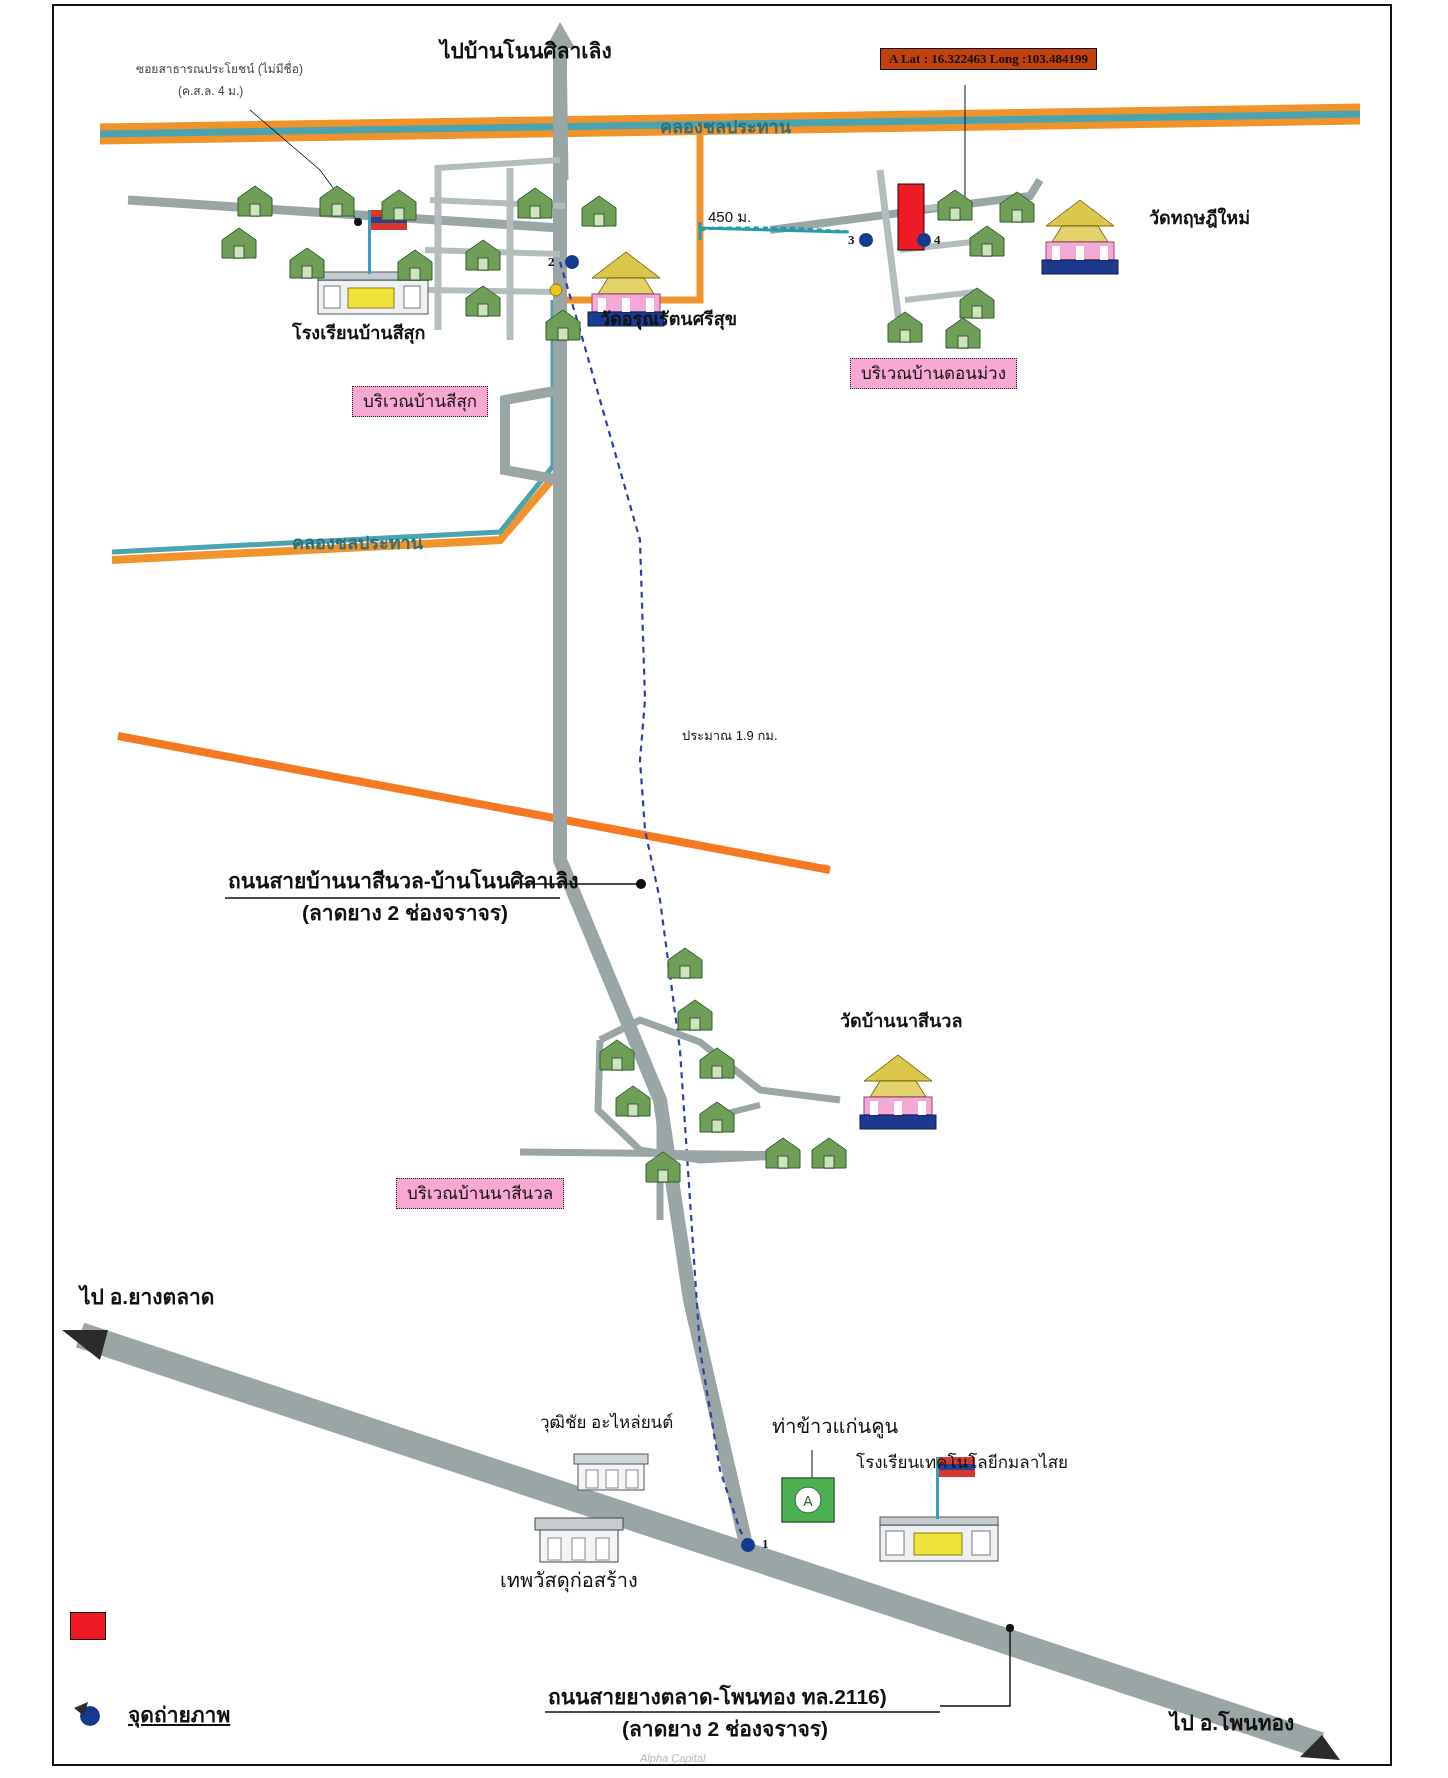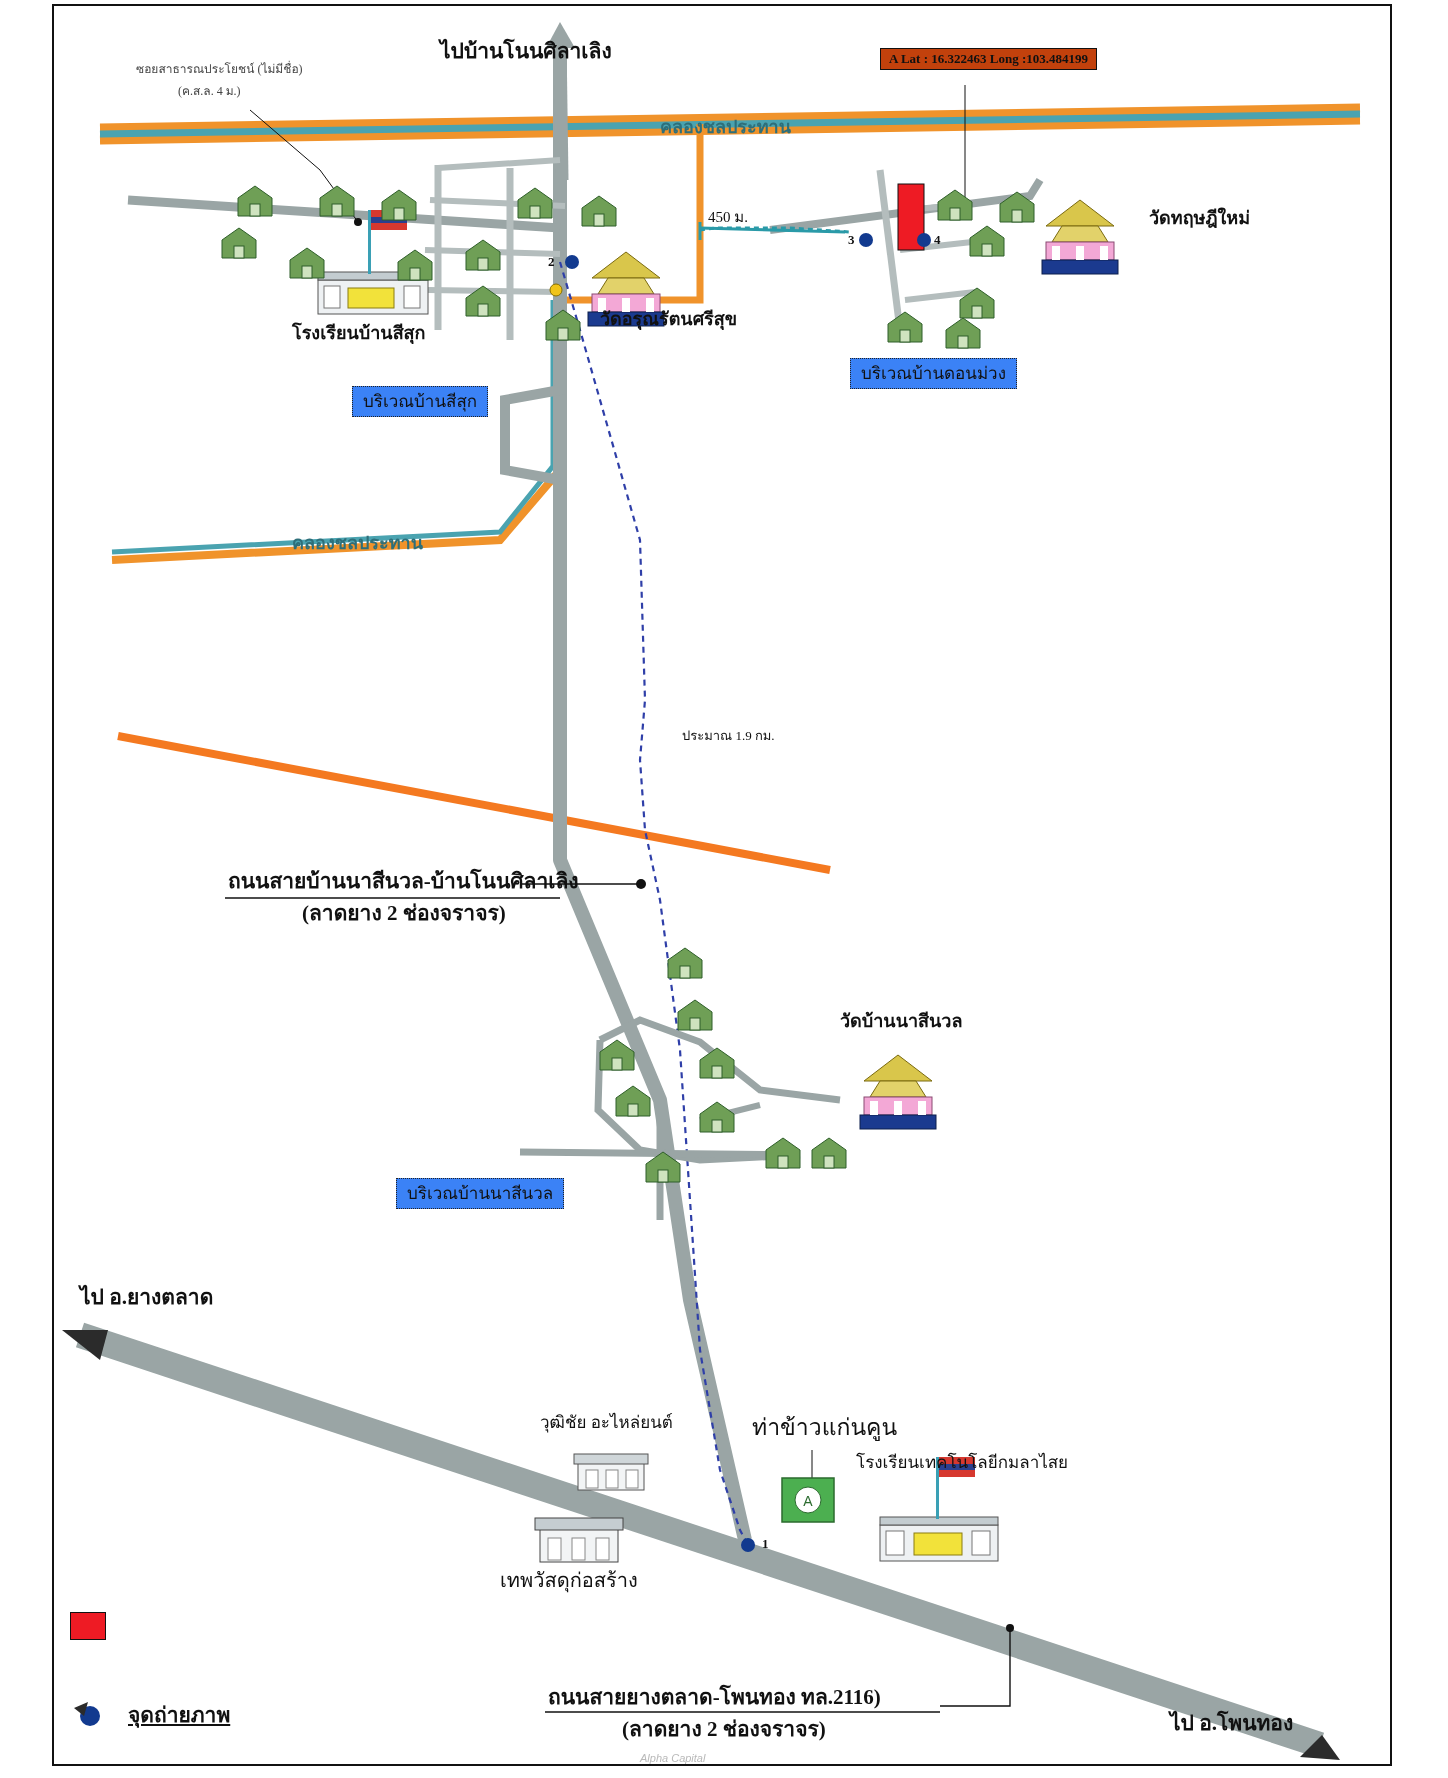--- a/index.html
+++ b/index.html
@@ -36,26 +36,26 @@
     pointer-events: none;
   }
   .lbl {
     position: absolute;
     font-family: "Liberation Sans", sans-serif;
     color: #111;
     white-space: nowrap;
     line-height: 1.25;
   }
   .thai {
-    font-family: Liberation Serif, serif;
+    font-family: Liberation Sans, sans-serif;
   }
   .boxed {
     border: 1px dotted #222;
     padding: 4px 10px;
-    background: #3b82f6;
+    background: #f9a8d4;
     font-size: 17px;
   }
   .solidbox {
     border: 1px solid #111;
     padding: 2px 8px;
     background: #c2410c;
     font-size: 13px;
     font-weight: bold;
     font-family: "Liberation Serif", serif;
   }
@@ -396,21 +396,21 @@
   <div class="lbl thai big" style="left:228px; top:868px;">ถนนสายบ้านนาสีนวล-บ้านโนนศิลาเลิง</div>
   <div class="lbl thai big" style="left:302px; top:900px;">(ลาดยาง 2 ช่องจราจร)</div>
 
   <div class="lbl thai med" style="left:840px; top:1010px;">วัดบ้านนาสีนวล</div>
 
   <div class="lbl thai big" style="left:80px; top:1284px;">ไป อ.ยางตลาด</div>
   <div class="lbl thai big" style="left:1170px; top:1710px;">ไป อ.โพนทอง</div>
 
   <div class="lbl thai sm" style="left:540px; top:1412px; font-size:17px;">วุฒิชัย อะไหล่ยนต์</div>
   <div class="lbl thai sm" style="left:500px; top:1568px; font-size:20px;">เทพวัสดุก่อสร้าง</div>
-  <div class="lbl thai sm" style="left:752px; top:1414px; font-size:23px;text-align:center;">ท่าข้าวแก่นคูน</div>
+  <div class="lbl thai sm" style="left:772px; top:1414px; font-size:20px;text-align:center;">ท่าข้าวแก่นคูน</div>
   <div class="lbl thai sm" style="left:856px; top:1452px; font-size:17px;">โรงเรียนเทคโนโลยีกมลาไสย</div>
 
   <div class="lbl thai big" style="left:548px; top:1684px;">ถนนสายยางตลาด-โพนทอง ทล.2116)</div>
   <div class="lbl thai big" style="left:622px; top:1716px;">(ลาดยาง 2 ช่องจราจร)</div>
 
   <div class="num-lbl" style="left:548px; top:254px;">2</div>
   <div class="num-lbl" style="left:848px; top:232px;">3</div>
   <div class="num-lbl" style="left:934px; top:232px;">4</div>
   <div class="num-lbl" style="left:762px; top:1536px;">1</div>
 

